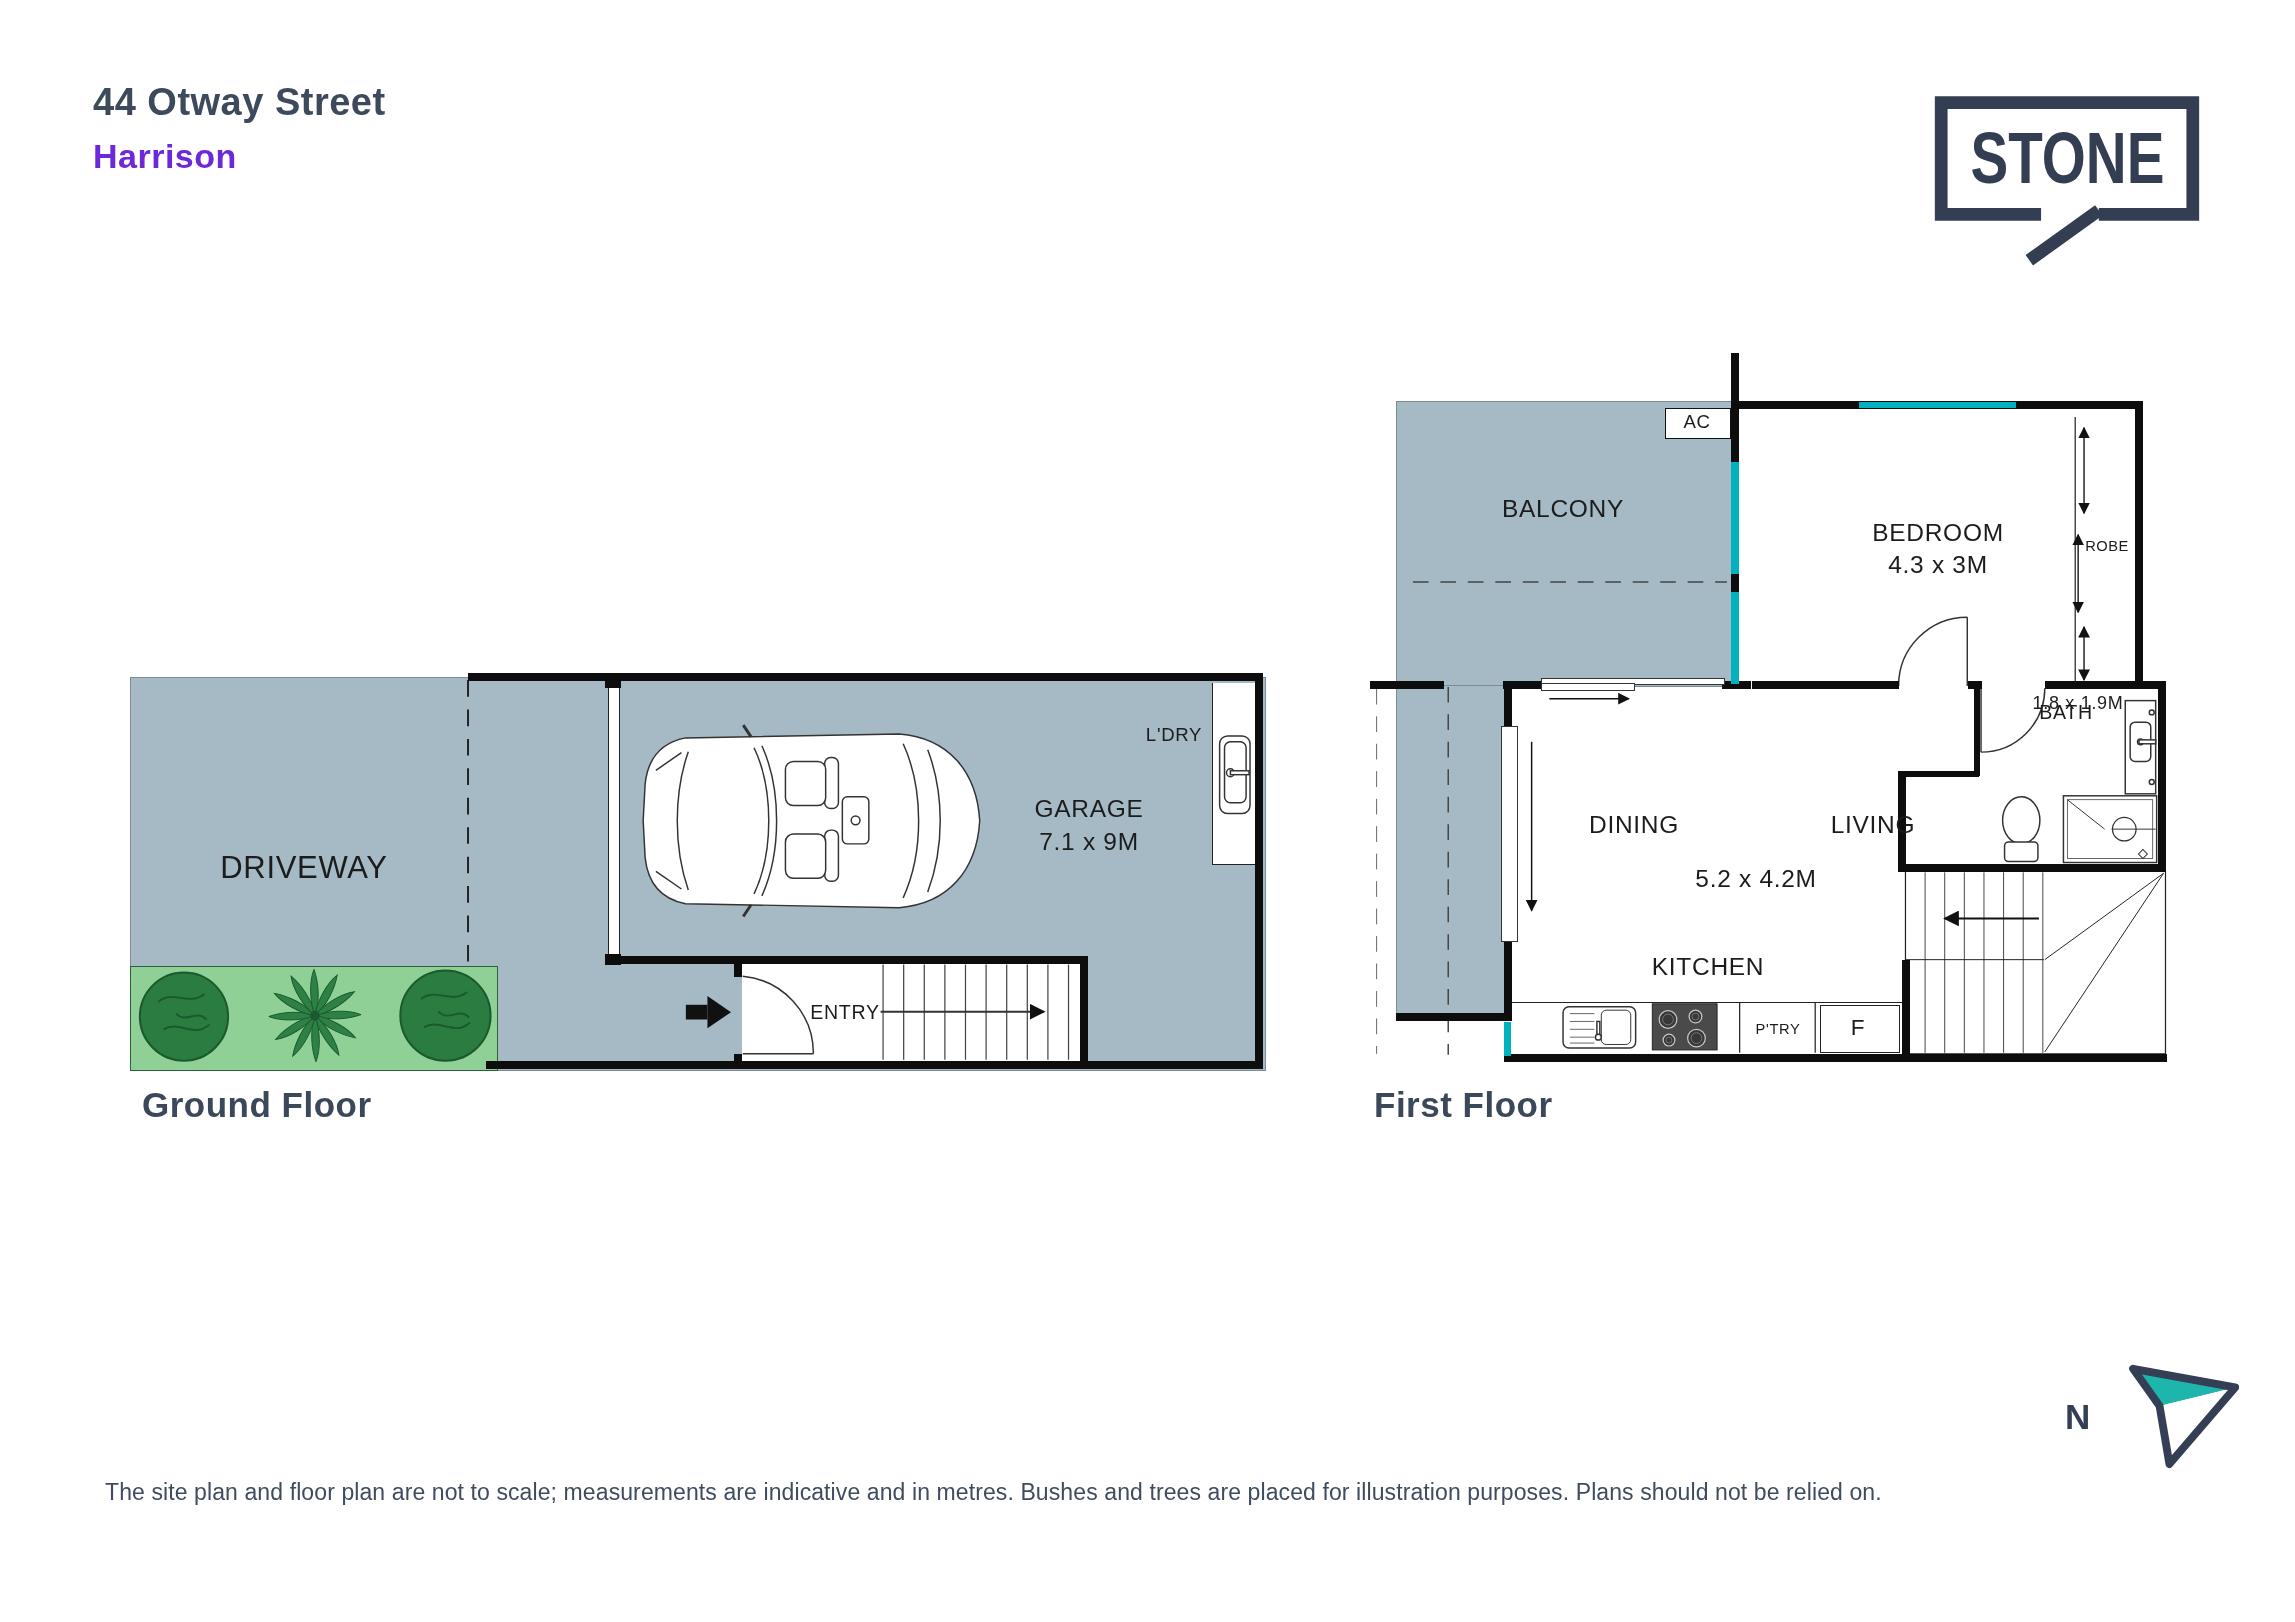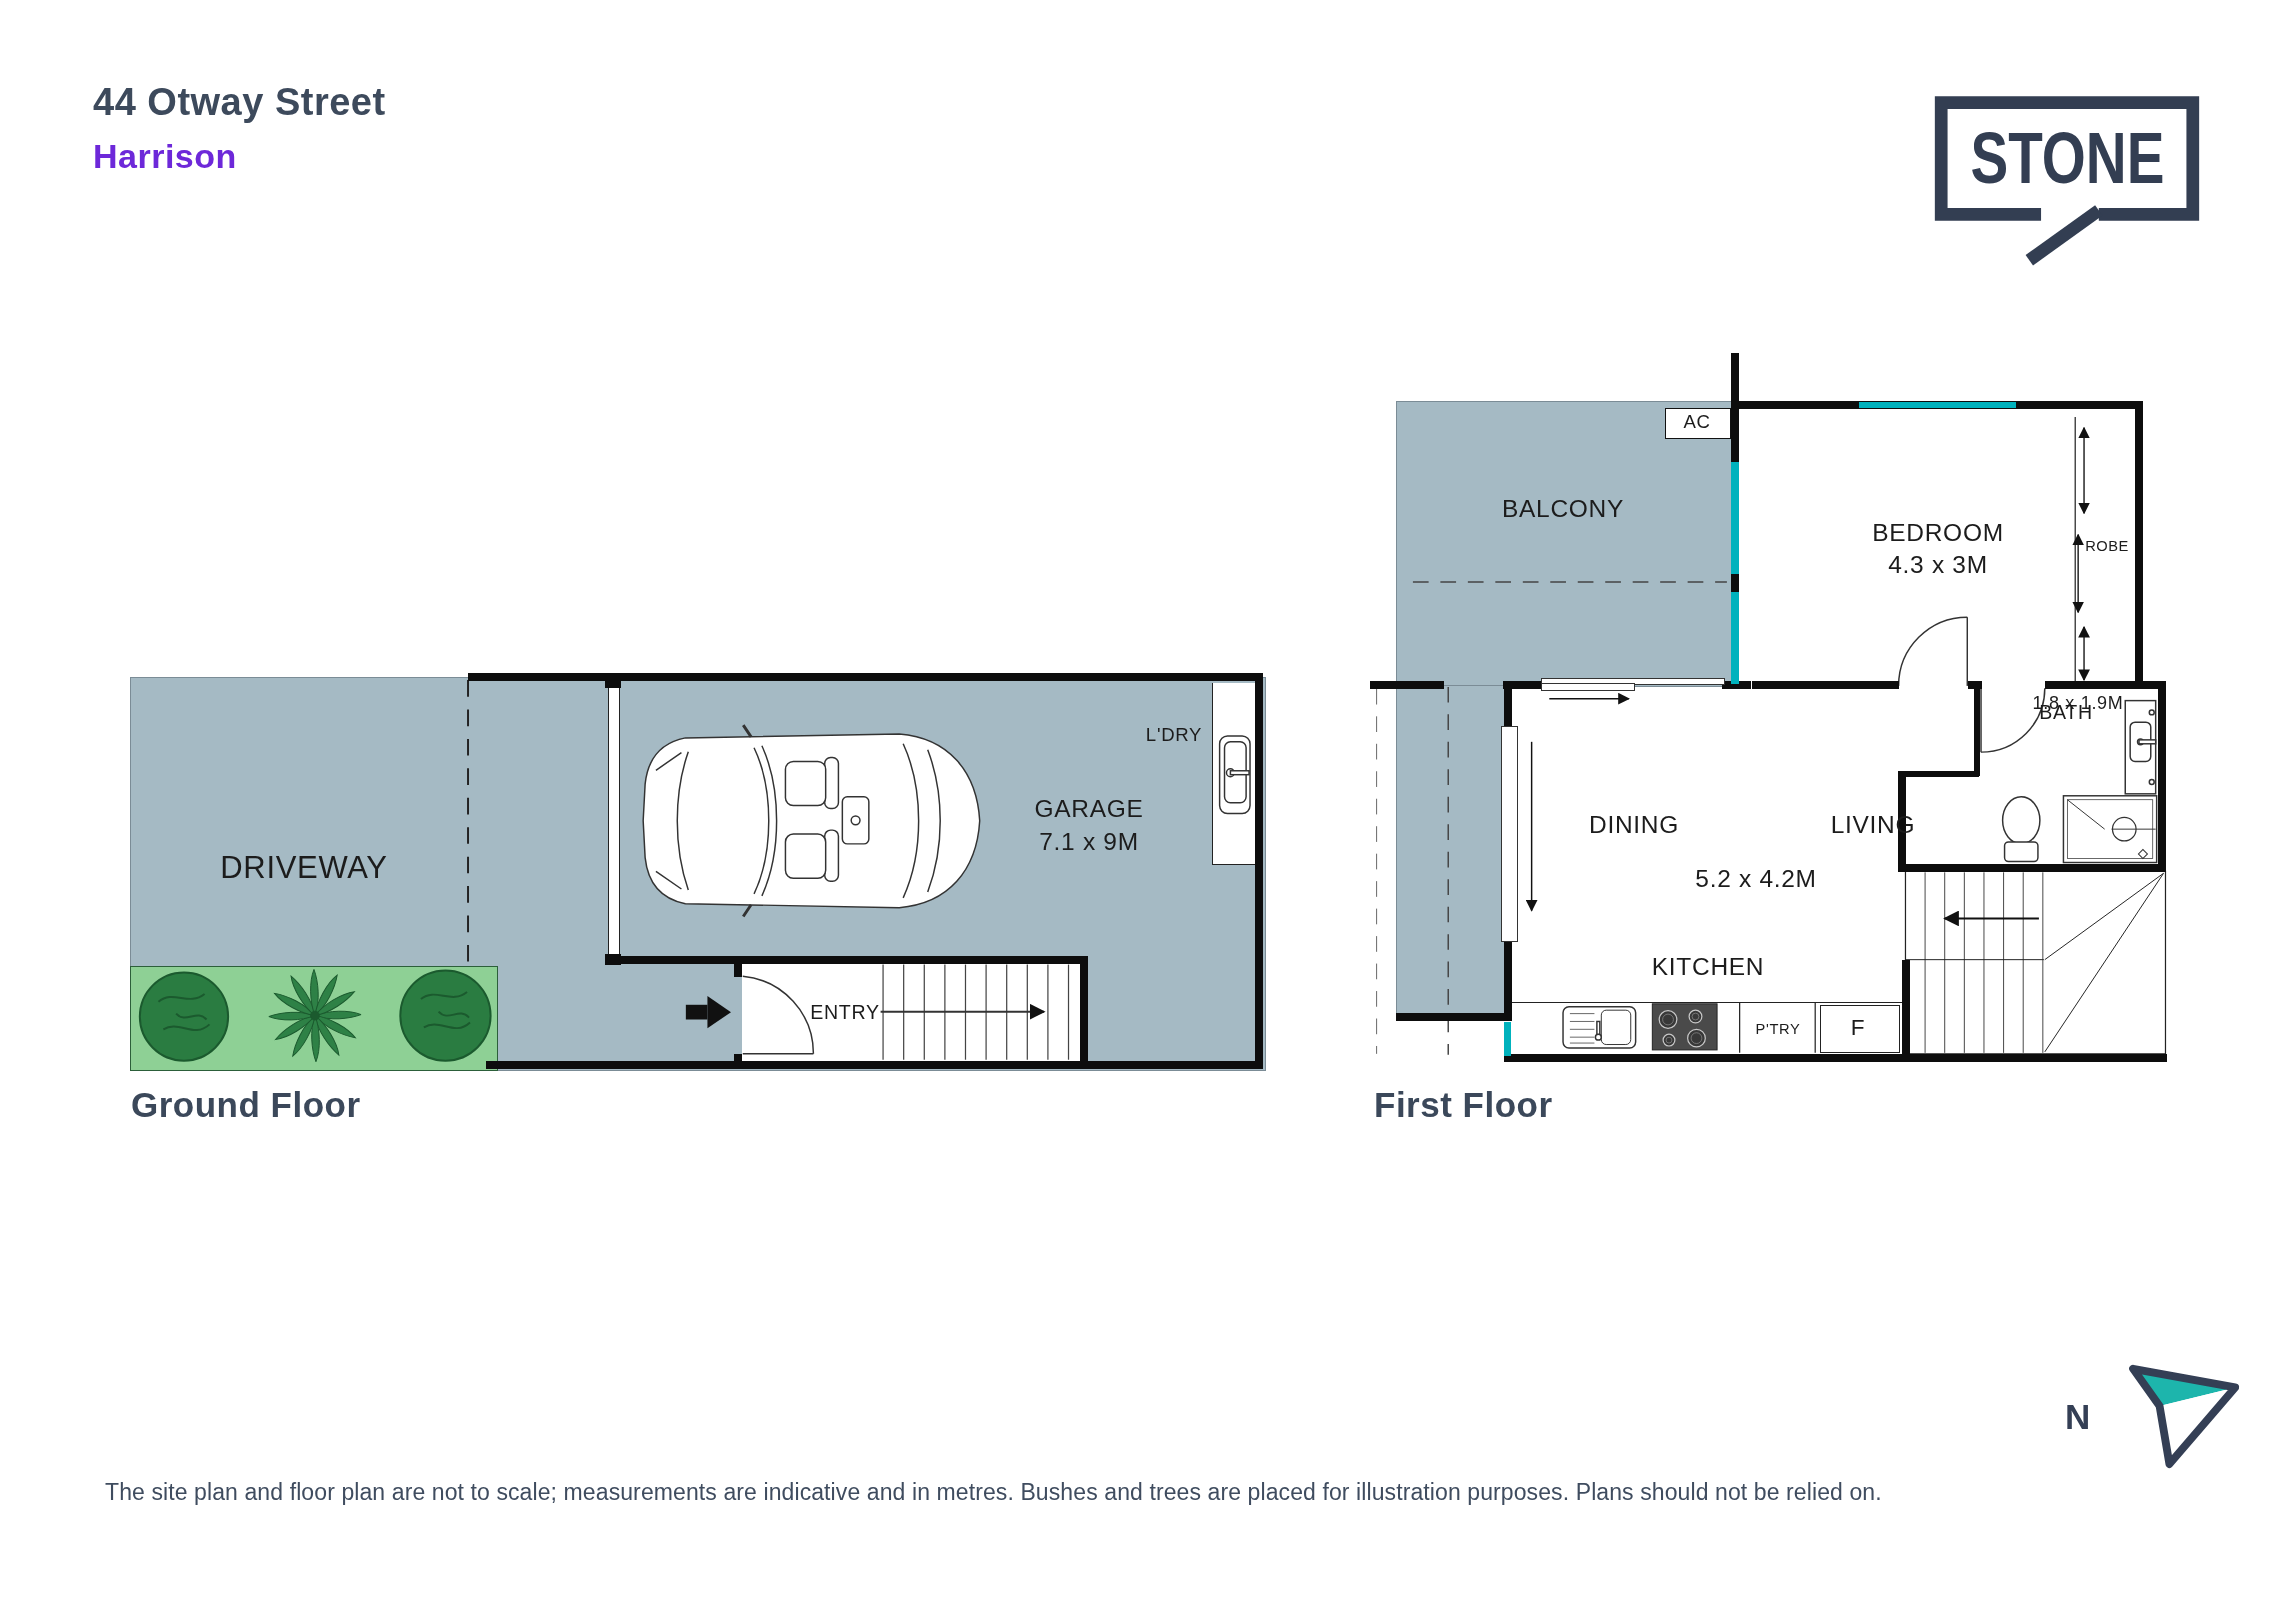--- a/index.html
+++ b/index.html
@@ -283,21 +283,21 @@
   <div class="lbl" style="left:2107px;top:546px;font-size:14.7px;letter-spacing:0.5px;">ROBE</div>
   <div class="lbl" style="left:2066px;top:712px;font-size:19.6px;">BATH</div>
   <div class="lbl" style="left:2067px;top:703px;font-size:18px;margin-left:11px;">1.8 x 1.9M</div>
   <div class="lbl" style="left:1634px;top:825px;font-size:24.5px;">DINING</div>
   <div class="lbl" style="left:1873px;top:825px;font-size:24.5px;">LIVING</div>
   <div class="lbl" style="left:1756px;top:879px;font-size:24.5px;">5.2 x 4.2M</div>
   <div class="lbl" style="left:1708px;top:967px;font-size:24.5px;">KITCHEN</div>
   <div class="lbl" style="left:1778px;top:1029px;font-size:14.7px;">P'TRY</div>
   <div class="lbl" style="left:1858px;top:1028px;font-size:22.6px;">F</div>
 
-  <div class="floor-title" style="left:131px;top:1085px;text-align:right;">Ground Floor</div>
+  <div class="floor-title" style="left:142px;top:1085px;text-align:right;">Ground Floor</div>
   <div class="floor-title" style="left:1374px;top:1085px;">First Floor</div>
 
   <div class="north-n" style="left:2065px;top:1397px;">N</div>
 
   <div class="disclaimer" style="left:93px;top:1475px;margin-left:12px;">
     <div>The site plan and floor plan are not to scale; measurements are indicative and in metres. Bushes and trees are placed for illustration purposes. Plans should not be relied on.</div>
   </div>
 
 </div>
 

